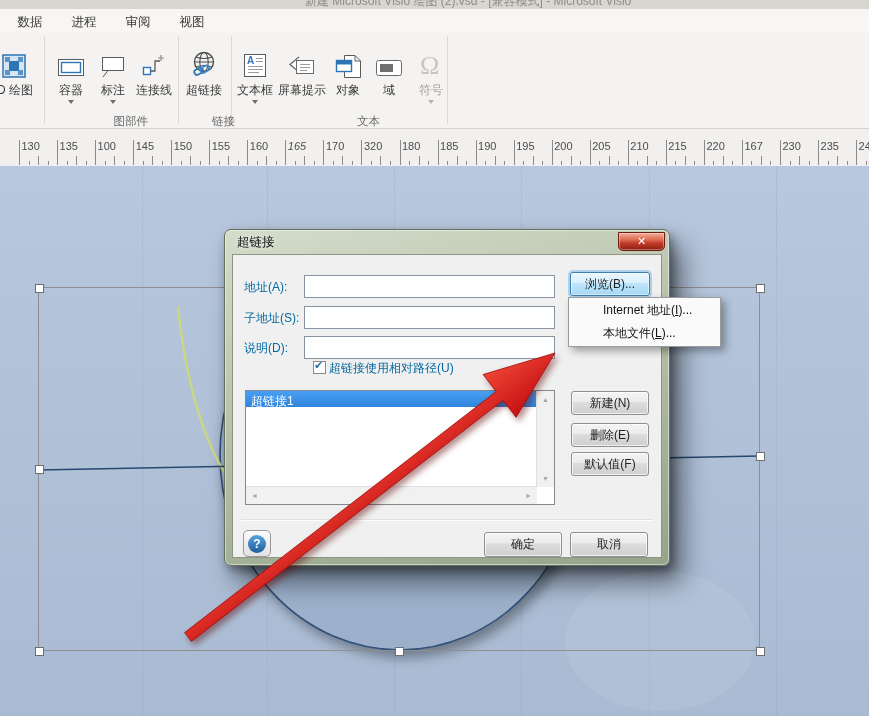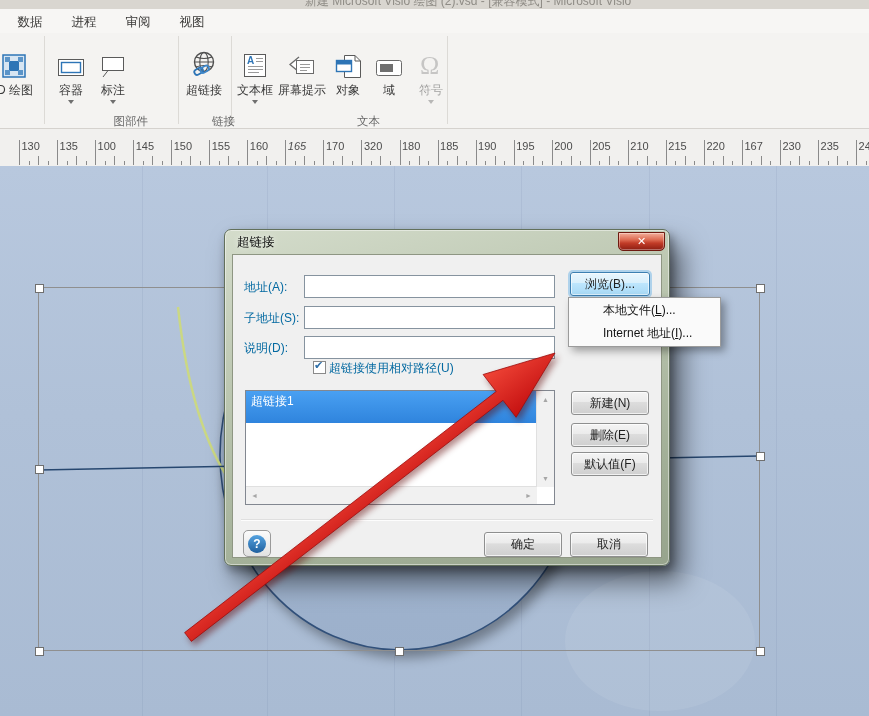--- a/index.html
+++ b/index.html
@@ -56,21 +56,21 @@
          border:1px solid #8e8f8f;border-radius:3px;font-size:12px;color:#1f1f1f;
          display:flex;align-items:center;justify-content:center;box-sizing:border-box;
          box-shadow:inset 0 0 0 1px rgba(255,255,255,.7);cursor:default;white-space:nowrap;}
   #browse-btn{background:linear-gradient(180deg,#eaf6fd 0%,#d9f0fc 45%,#bee6fd 46%,#a7d9f5 100%);
               border:1px solid #3c7fb1;box-shadow:0 0 0 2px rgba(110,180,230,.5),inset 0 0 0 1px rgba(255,255,255,.6);}
   #chkbox{position:absolute;left:80px;top:106px;width:11px;height:11px;background:#fff;
           border:1px solid #8a8a8a;box-sizing:content-box;}
   #chkbox .chk{position:absolute;left:0px;top:-3px;font-size:11px;color:#2f6fa8;font-weight:bold;}
   #listbox{position:absolute;left:12px;top:135px;width:310px;height:115px;background:#fff;
            border:1px solid #828790;box-sizing:border-box;}
-  .lrow{height:32px;line-height:20px;font-size:12px;padding-left:5px;margin-right:18px;color:#000;}
+  .lrow{height:16px;line-height:20px;font-size:12px;padding-left:5px;margin-right:18px;color:#000;}
   .lrow.sel{background:linear-gradient(180deg,#49a0f2,#2f84dd);color:#fff;}
   .sbar{position:absolute;background:#f1f1f1;}
   #vscroll{right:0;top:0;width:17px;bottom:17px;border-left:1px solid #e0e0e0;}
   #hscroll{left:0;bottom:0;height:17px;right:17px;border-top:1px solid #e0e0e0;}
   .sarr{position:absolute;font-size:7px;color:#a6a6a6;width:17px;height:17px;line-height:17px;text-align:center;}
   #sep{position:absolute;left:8px;right:8px;top:264px;height:1px;background:#dfdfdf;border-bottom:1px solid #fdfdfd;}
   #help-btn{position:absolute;left:10px;top:275px;width:28px;height:27px;border-radius:5px;
             background:linear-gradient(180deg,#fbfbfb,#e2e2e2);border:1px solid #9a9a9a;box-sizing:border-box;
             display:flex;align-items:center;justify-content:center;}
   #help-btn .q{width:18px;height:18px;border-radius:50%;background:linear-gradient(180deg,#55a3e0,#1f5f9e);
@@ -127,20 +127,30 @@
     <div class="ic">
       <svg width="26" height="24">
           <rect x="2.5" y="2.5" width="21" height="13" fill="#fff" stroke="#5a5a5a"></rect>
           <path d="M8,15.5 L3,22" stroke="#5a5a5a" fill="none"></path>
         </svg>
     </div>
     <div class="lbl">标注</div>
     <div class="darr"></div>
   </div>
 
+  <div class="rbtn" style="left:129px;width:50px;">
+    <div class="ic">
+      <svg width="26" height="26">
+          <path d="M17,5 h6 M20,2 v6" stroke="#8a8a8a" stroke-width="1.2" fill="none"></path>
+          <path d="M9,18 H14 V8 H19" stroke="#5a5a5a" stroke-width="1.3" fill="none"></path>
+          <rect x="2.5" y="14.5" width="7" height="7" fill="#fff" stroke="#2e75b6" stroke-width="1.4"></rect>
+        </svg>
+    </div>
+    <div class="lbl">连接线</div>
+  </div>
 
   <div class="rbtn" style="left:181px;width:46px;">
     <div class="ic">
       <svg width="28" height="28">
           <circle cx="14" cy="11" r="9.5" fill="none" stroke="#4f4f4f" stroke-width="1.4"></circle>
           <ellipse cx="14" cy="11" rx="4.2" ry="9.5" fill="none" stroke="#4f4f4f" stroke-width="1.1"></ellipse>
           <path d="M4.5,11 H23.5 M6,6 Q14,9 22,6 M6,16 Q14,13 22,16" fill="none" stroke="#4f4f4f" stroke-width="1.1"></path>
           <rect x="4" y="17.5" width="9" height="5.5" rx="2.7" fill="none" stroke="#2e75b6" stroke-width="1.8" transform="rotate(-30 8.5 20)"></rect>
           <rect x="10" y="15.5" width="9" height="5.5" rx="2.7" fill="none" stroke="#3d86c9" stroke-width="1.8" transform="rotate(-30 14.5 18)"></rect>
         </svg>
@@ -417,22 +427,22 @@
     <div class="w7btn" style="left:251px;top:277px;width:78px;height:25px;">
       <span>确定</span>
     </div>
     <div class="w7btn" style="left:337px;top:277px;width:78px;height:25px;">
       <span>取消</span>
     </div>
   </div>
 </div>
 
 <div class="abs" id="browse-menu">
+    <div class="mitem">Internet 地址(<u>I</u>)...</div>
     <div class="mitem">本地文件(<u>L</u>)...</div>
-    <div class="mitem">Internet 地址(<u>I</u>)...</div>
   </div>
 
 <svg class="abs" id="arrow-layer" width="869" height="716">
   <defs>
     <linearGradient id="agrad" gradientUnits="userSpaceOnUse" x1="483" y1="374" x2="516" y2="417">
       <stop offset="0" stop-color="#f04537"></stop>
         <stop offset="1" stop-color="#c51111"></stop>
     </linearGradient>
   </defs>
   <polygon points="184.6,632.6 496.2,391.5 483.1,374.5 555,353 516.1,417.3 503,400.3 191.4,641.4" fill="url(#agrad)" stroke="#9c0b0b" stroke-width="0.8" style="filter:drop-shadow(3px 4px 3px rgba(90,0,0,.45));"></polygon>

